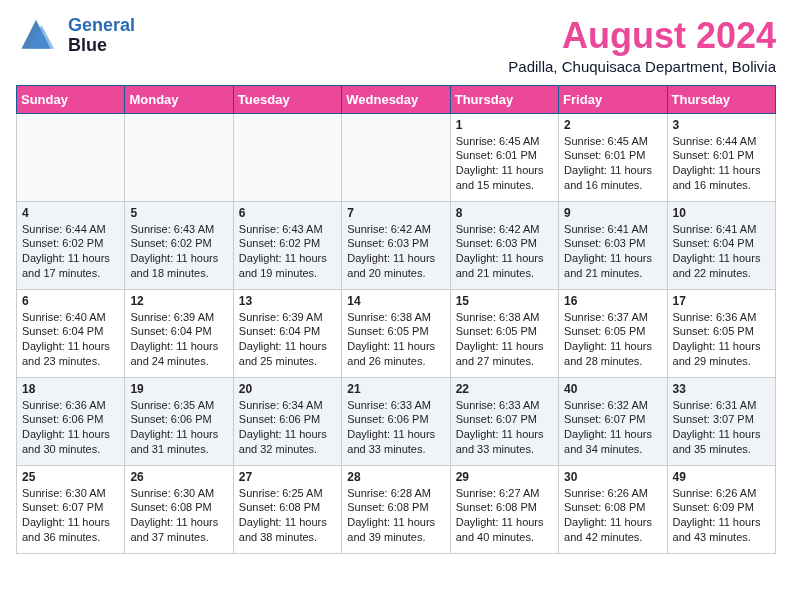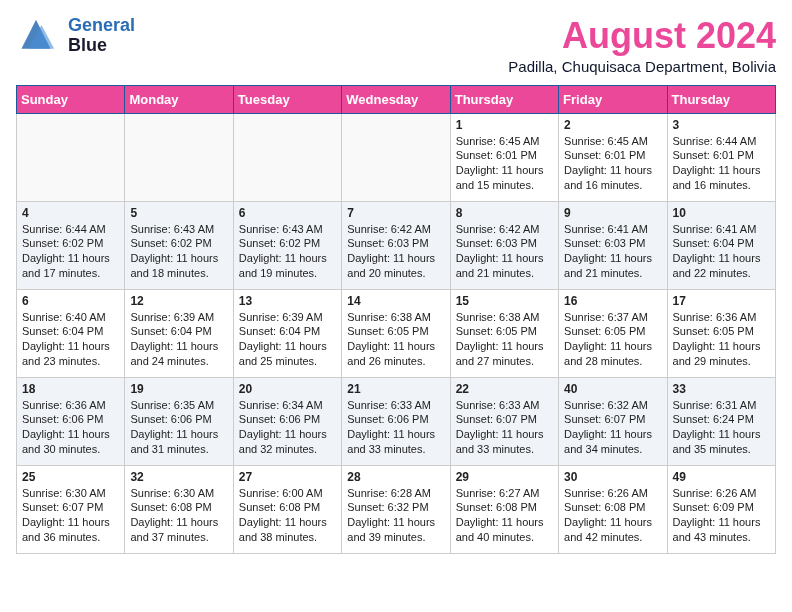--- a/index.html
+++ b/index.html
@@ -291,51 +291,51 @@
         <td>
           <span class="day-num">40</span>
           <div class="day-info" style="white-space: pre-line;">Sunrise: 6:32 AM
 Sunset: 6:07 PM
 Daylight: 11 hours
 and 34 minutes.</div>
         </td>
         <td>
           <span class="day-num">33</span>
           <div class="day-info" style="white-space: pre-line;">Sunrise: 6:31 AM
-Sunset: 6:24 PM
+Sunset: 3:07 PM
 Daylight: 11 hours
 and 35 minutes.</div>
         </td>
       </tr>
       <tr>
         <td>
           <span class="day-num">25</span>
           <div class="day-info" style="white-space: pre-line;">Sunrise: 6:30 AM
 Sunset: 6:07 PM
 Daylight: 11 hours
 and 36 minutes.</div>
         </td>
         <td>
-          <span class="day-num">32</span>
+          <span class="day-num">26</span>
           <div class="day-info" style="white-space: pre-line;">Sunrise: 6:30 AM
 Sunset: 6:08 PM
 Daylight: 11 hours
 and 37 minutes.</div>
         </td>
         <td>
           <span class="day-num">27</span>
-          <div class="day-info" style="white-space: pre-line;">Sunrise: 6:00 AM
+          <div class="day-info" style="white-space: pre-line;">Sunrise: 6:25 AM
 Sunset: 6:08 PM
 Daylight: 11 hours
 and 38 minutes.</div>
         </td>
         <td>
           <span class="day-num">28</span>
           <div class="day-info" style="white-space: pre-line;">Sunrise: 6:28 AM
-Sunset: 6:32 PM
+Sunset: 6:08 PM
 Daylight: 11 hours
 and 39 minutes.</div>
         </td>
         <td>
           <span class="day-num">29</span>
           <div class="day-info" style="white-space: pre-line;">Sunrise: 6:27 AM
 Sunset: 6:08 PM
 Daylight: 11 hours
 and 40 minutes.</div>
         </td>

